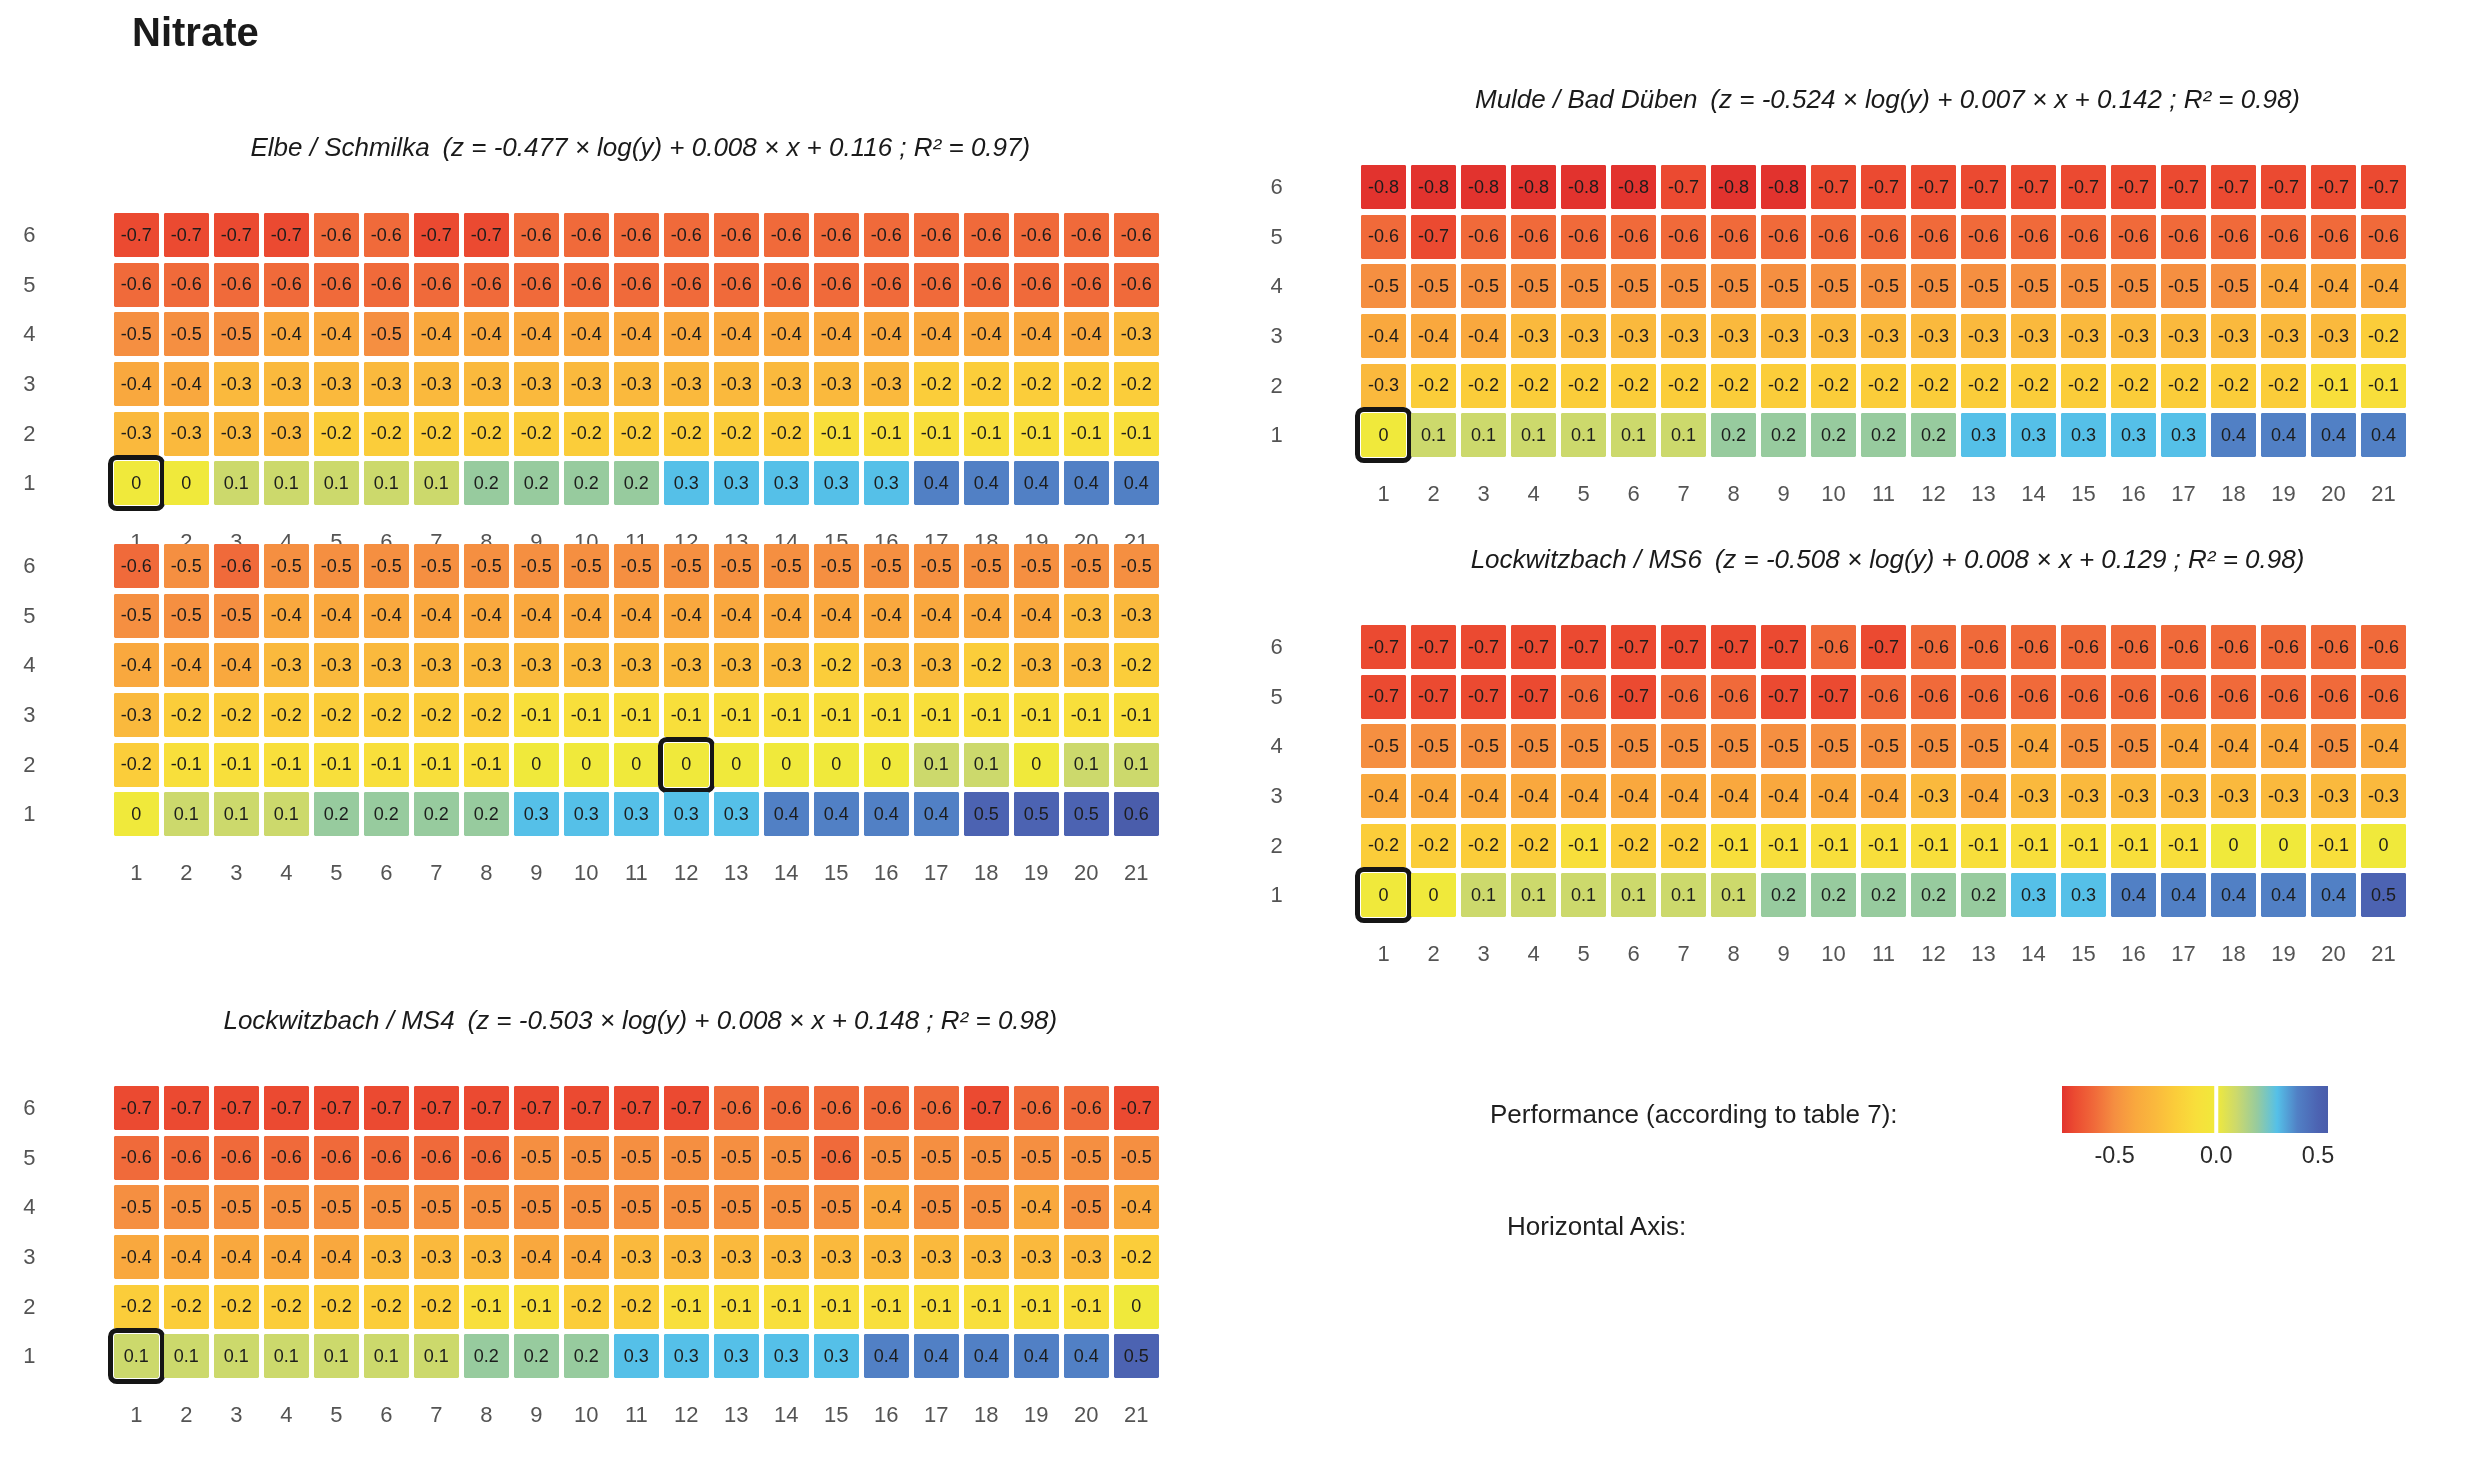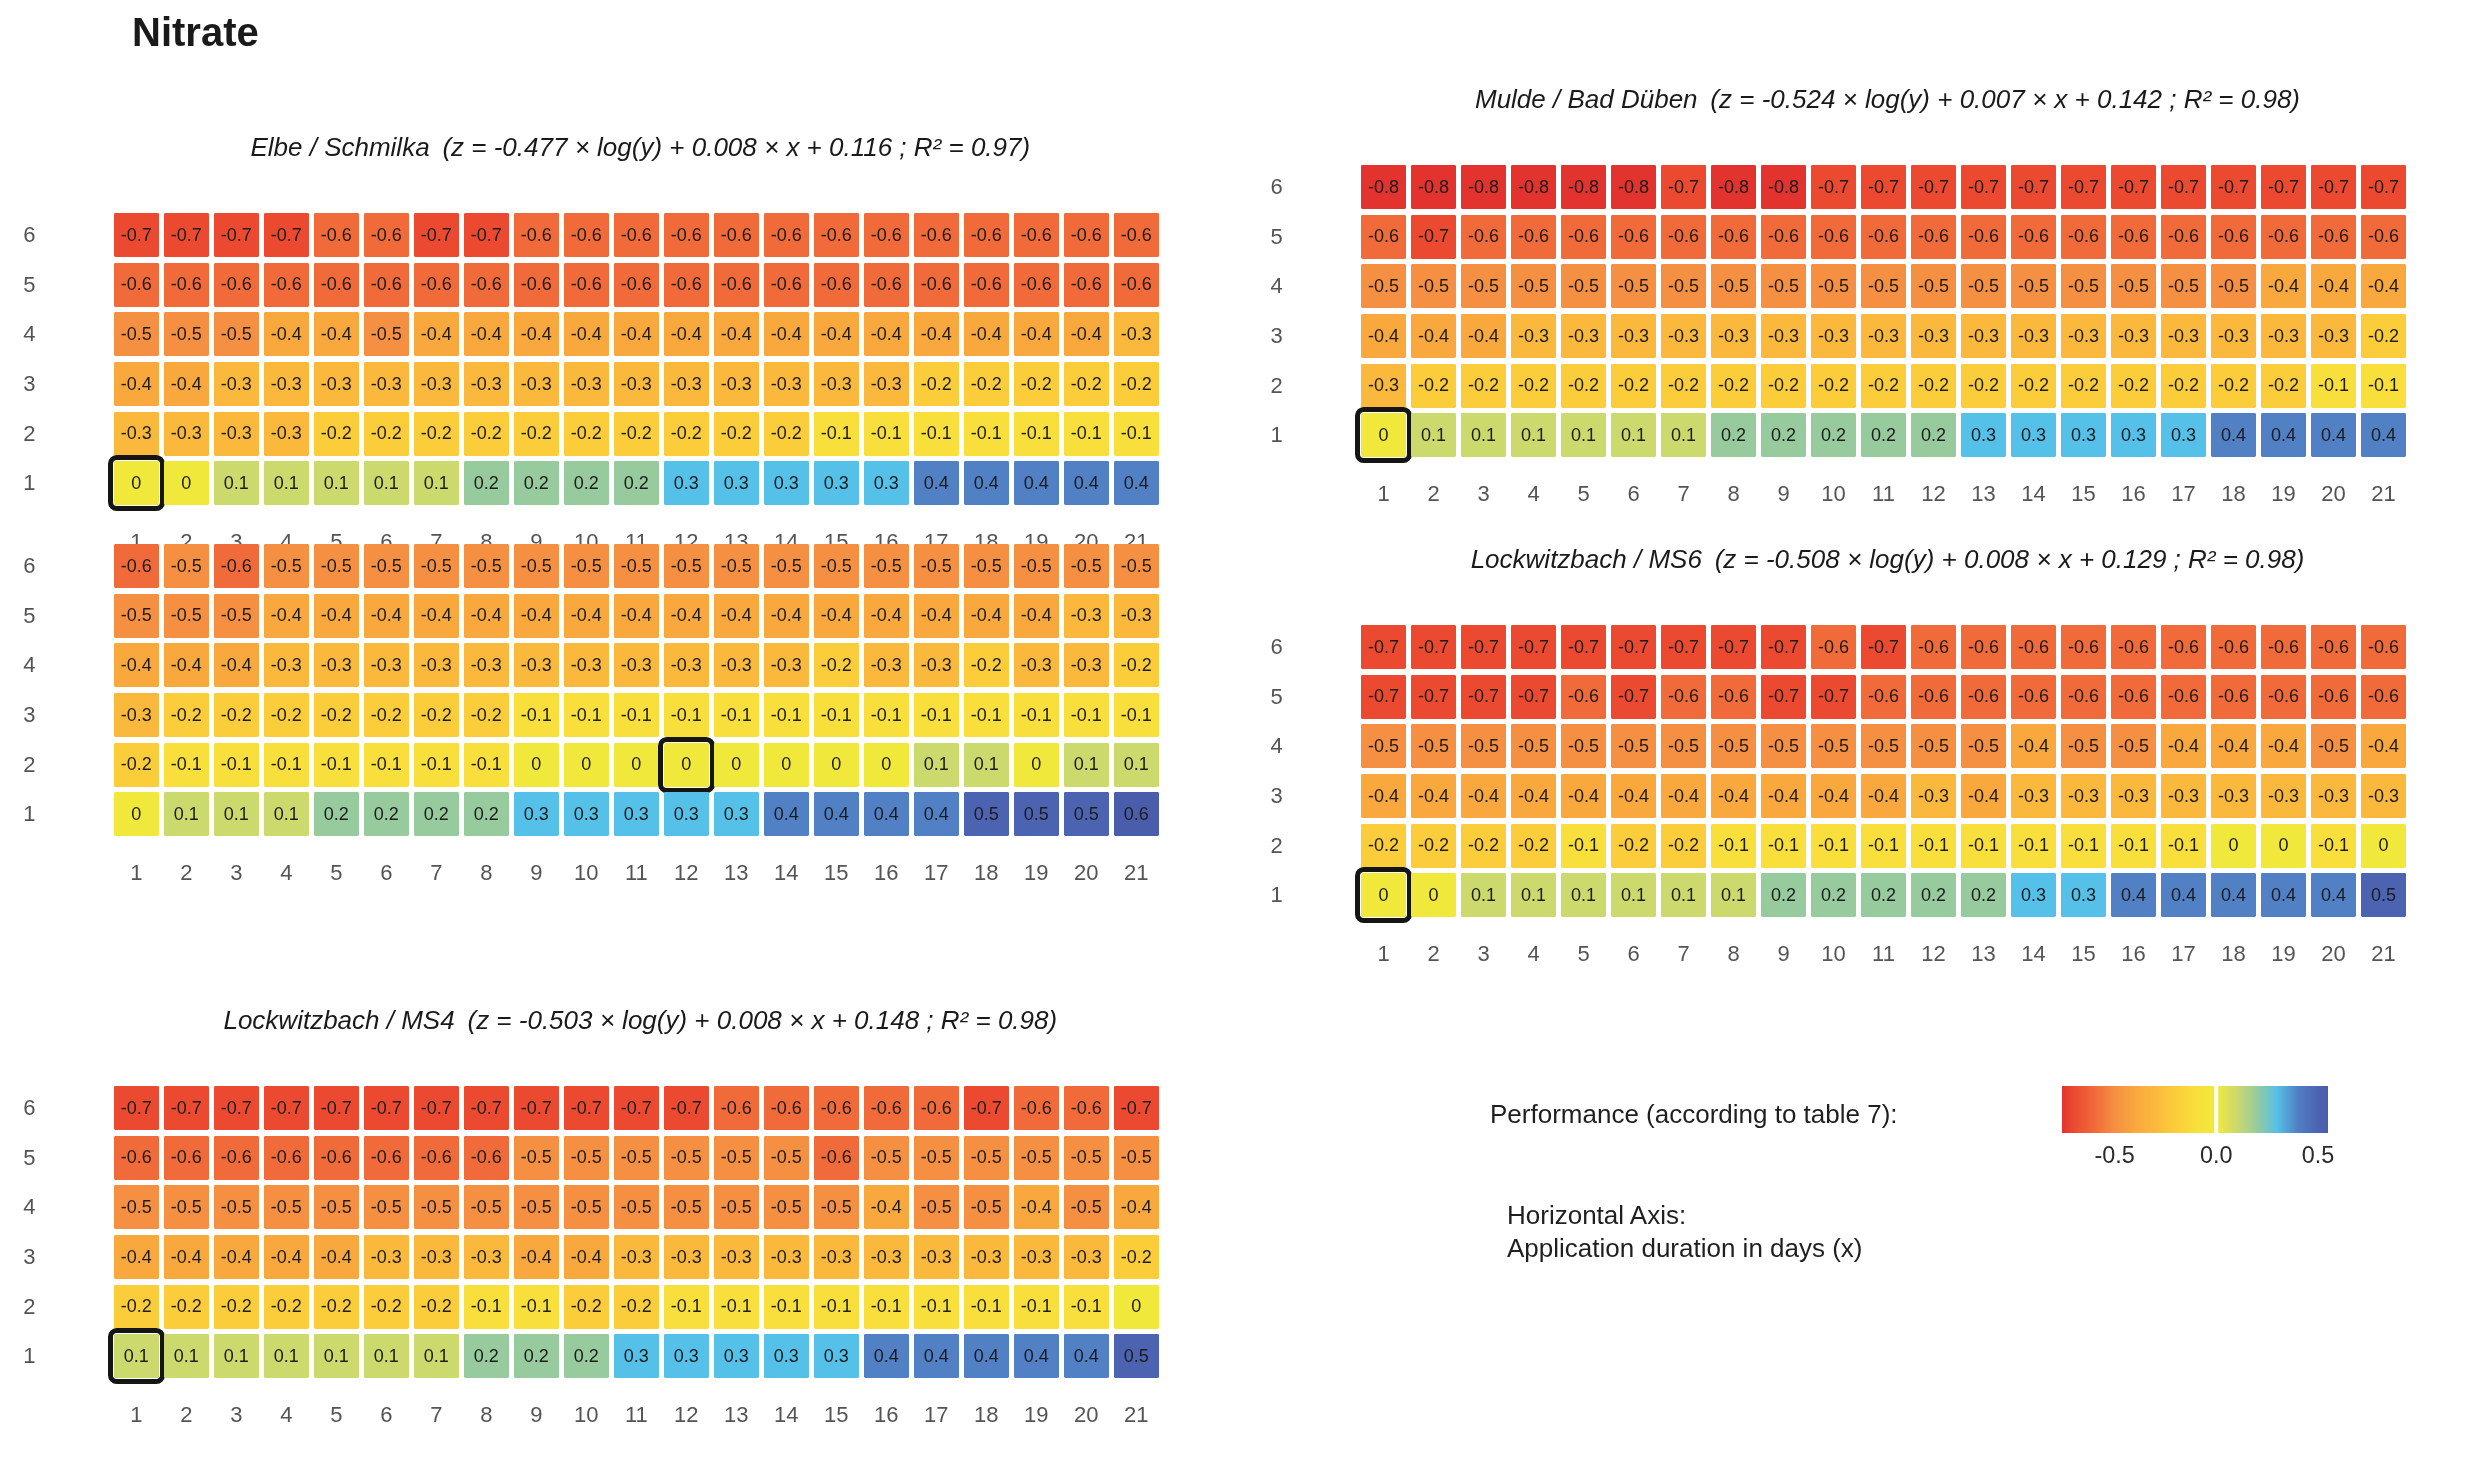--- a/index.html
+++ b/index.html
@@ -17,21 +17,21 @@
   .xlab{display:inline-block;width:45px;margin-right:5px;text-align:center;font-size:22px;color:#545454;}
   
   .legend{position:absolute;left:1490px;top:1080px;width:979px;height:383px;}
   .lg-label{position:absolute;left:0;top:18.5px;font-size:26px;color:#1f1f1f;}
   .lg-bar{position:absolute;left:572px;top:5.7px;width:266px;height:47px;}
   .lg-zero{position:absolute;top:0;width:3.5px;height:100%;background:#ffffff;transform:translateX(-50%);}
   .lg-ticks{position:absolute;left:572px;top:62px;width:266px;height:28px;}
   .lg-ticks span{position:absolute;transform:translateX(-50%);font-size:23.4px;color:#2a2a2a;}
   .lg-note{position:absolute;left:17px;font-size:26px;line-height:33px;color:#1f1f1f;}
   .lg-note .note-body{width:497px;}
-  #note-h{top:119px;}
+  #note-h{top:130px;text-align:center;}
   #note-v{top:227px;}
 </style>
 </head>
 <body>
 
 <h1 class="page-title">Nitrate</h1>
 
 <section class="panel" style="left:12.8px;top:84px;margin-top:48px;">
   <div class="hm-title"><span class="site">Elbe / Schmilka</span><span class="eq">(z = -0.477 × log(y) + 0.008 × x + 0.116 ; R² = 0.97)</span></div>
   <div class="hm-grid">
@@ -901,16 +901,15 @@
   <div class="lg-bar" id="lg-bar" style="background: linear-gradient(to right, rgb(226, 51, 46) 0%, rgb(235, 74, 49) 4.6%, rgb(240, 106, 58) 12.2%, rgb(245, 143, 65) 19.8%, rgb(249, 168, 62) 27.5%, rgb(250, 185, 61) 35.1%, rgb(251, 205, 58) 42.7%, rgb(248, 223, 59) 50.4%, rgb(240, 233, 59) 58%, rgb(204, 217, 108) 65.6%, rgb(151, 203, 158) 73.3%, rgb(85, 192, 232) 80.9%, rgb(81, 128, 197) 88.5%, rgb(76, 99, 178) 96.2%, rgb(74, 93, 171) 100%);">
     <div class="lg-zero" id="lg-zero" style="left: 58%; background: rgb(255, 255, 255);"></div>
   </div>
   <div class="lg-ticks" id="lg-ticks">
       <span style="left: 19.8%;">-0.5</span>
       <span style="left: 58%;">0.0</span>
       <span style="left: 96.2%;">0.5</span>
     </div>
   <div class="lg-note" id="note-h">
     <div class="note-title">Horizontal Axis:</div>
-    <div class="note-body">Application duration in days (x)</div>
   </div>
 </section>
 
 
 </body></html>

